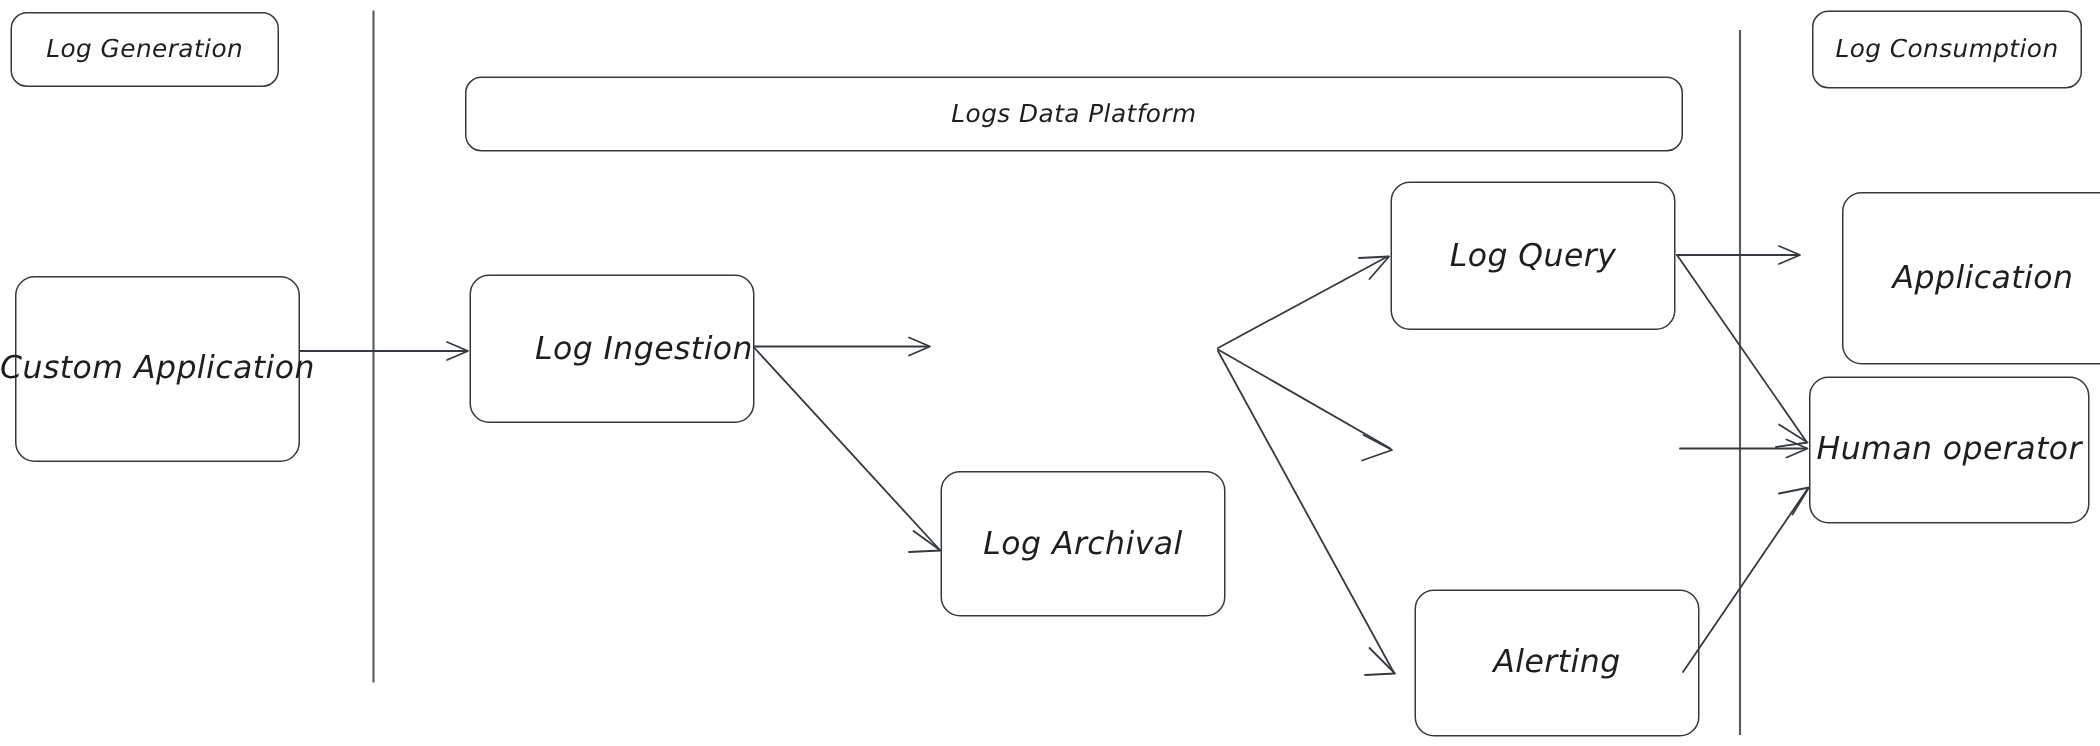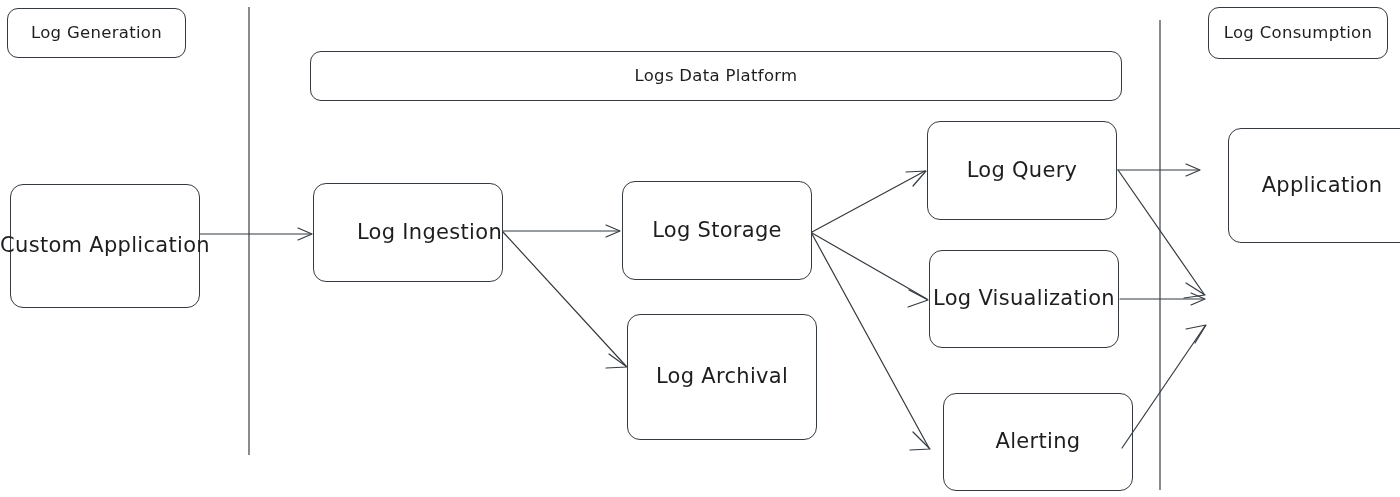--- a/index.html
+++ b/index.html
@@ -21,20 +21,21 @@
     border: 1.2px solid #343a40;
     background: transparent;
     display: flex;
     align-items: center;
     justify-content: center;
     color: #1e1e1e;
     text-align: center;
     line-height: 1.1;
     white-space: nowrap;
     letter-spacing: 0.3px;
+    font-style: italic;
   }
   .node-label {
     display: block;
   }
   .group-box {
     border-radius: 11px;
     font-size: 16.5px;
   }
   .proc-box {
     border-radius: 13px;
@@ -142,38 +143,35 @@
   </div>
 
   <div class="node proc-box" style="left:10px; top:184px; width:190px; height:124px;">
     <span class="node-label">Custom Application</span>
   </div>
 
   <div class="node proc-box" style="left:313px; top:183px; width:190px; height:99px;justify-content:flex-end;">
     <span class="node-label">Log Ingestion</span>
   </div>
 
-  <div class="node proc-box" style="left:622px; top:181px; width:190px; height:99px;">
-    <span class="node-label">Log Storage</span>
-  </div>
 
-  <div class="node proc-box" style="left:627px; top:314px; width:190px; height:126px;">
+  <div class="node proc-box" style="left:627px; top:314px; width:190px; height:97px;">
     <span class="node-label">Log Archival</span>
   </div>
 
   <div class="node proc-box" style="left:927px; top:121px; width:190px; height:99px;">
     <span class="node-label">Log Query</span>
   </div>
 
-  <div class="node proc-box" style="left:929px; top:250px; width:190px; height:98px;">
-    <span class="node-label">Log Visualization</span>
-  </div>
 
   <div class="node proc-box" style="left:931px; top:393px; width:190px; height:98px;margin-left:12px;">
     <span class="node-label">Alerting</span>
   </div>
 
   <div class="node proc-box" style="left:1201px; top:128px; width:188px; height:115px;margin-left:27px;">
     <span class="node-label">Application</span>
   </div>
 
+  <div class="node proc-box" style="left:1206px; top:251px; width:187px; height:98px;">
+    <span class="node-label">Human operator</span>
+  </div>
 
 </div>
 
 </body></html>

